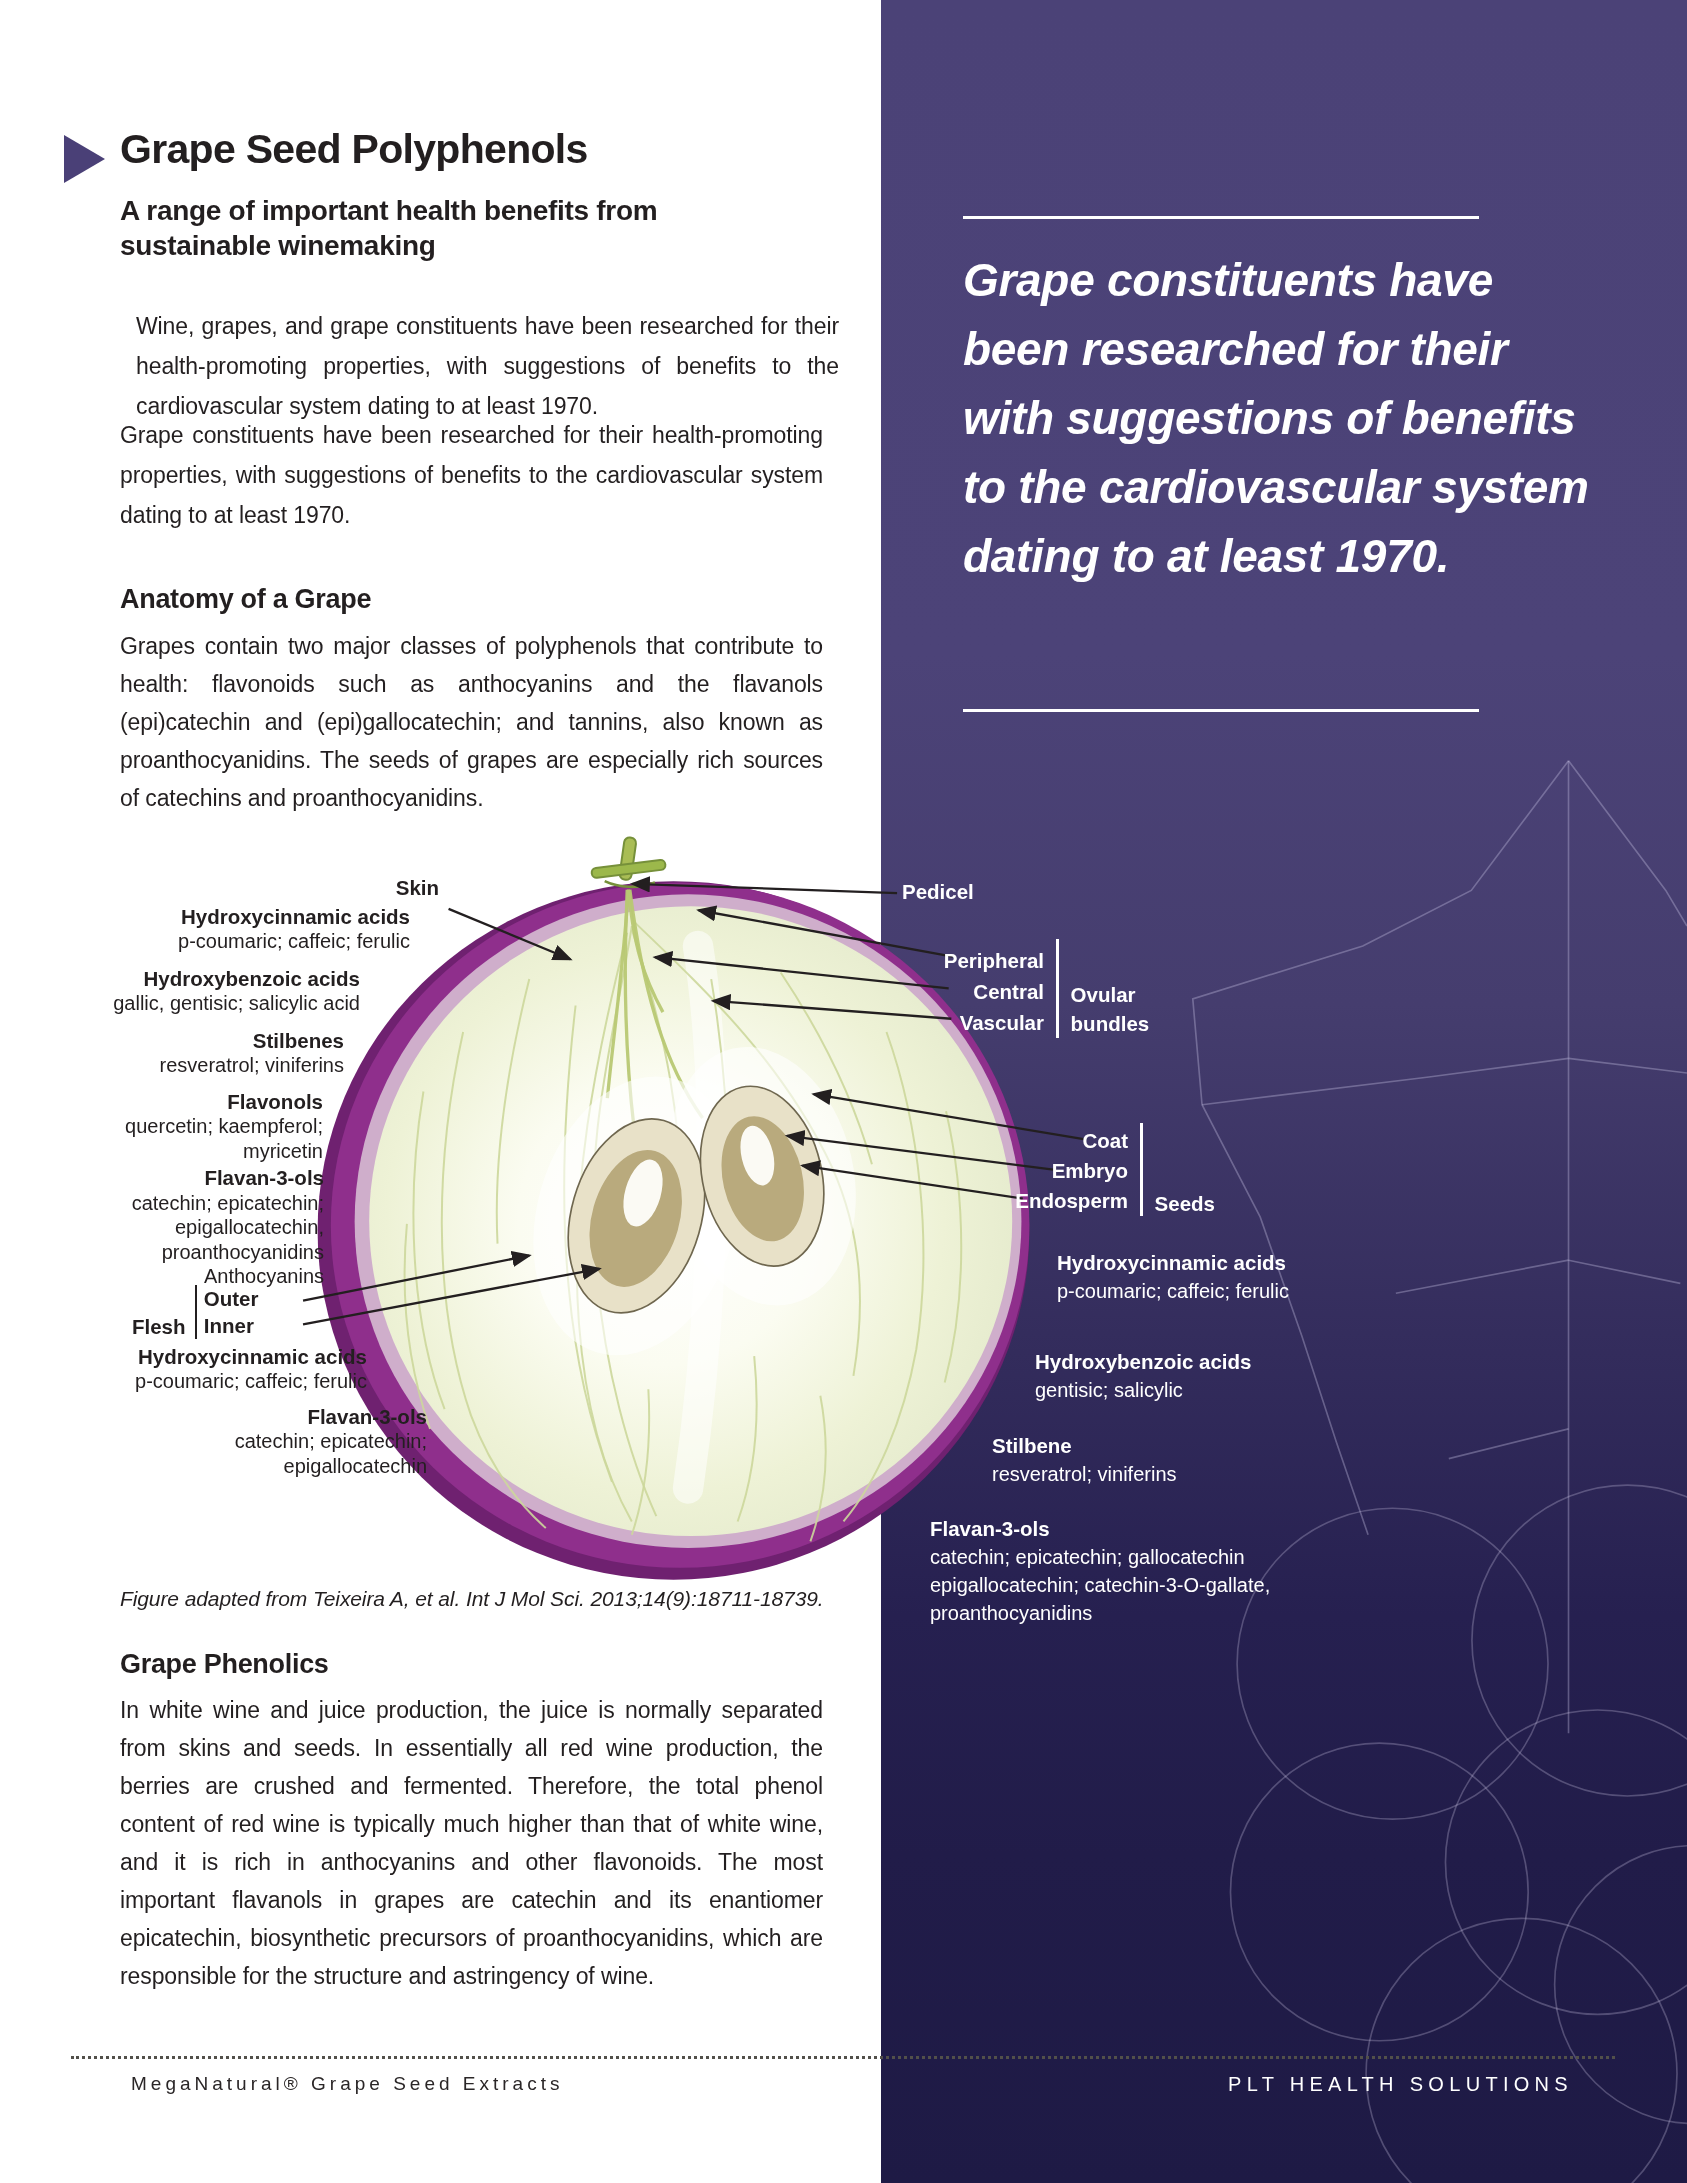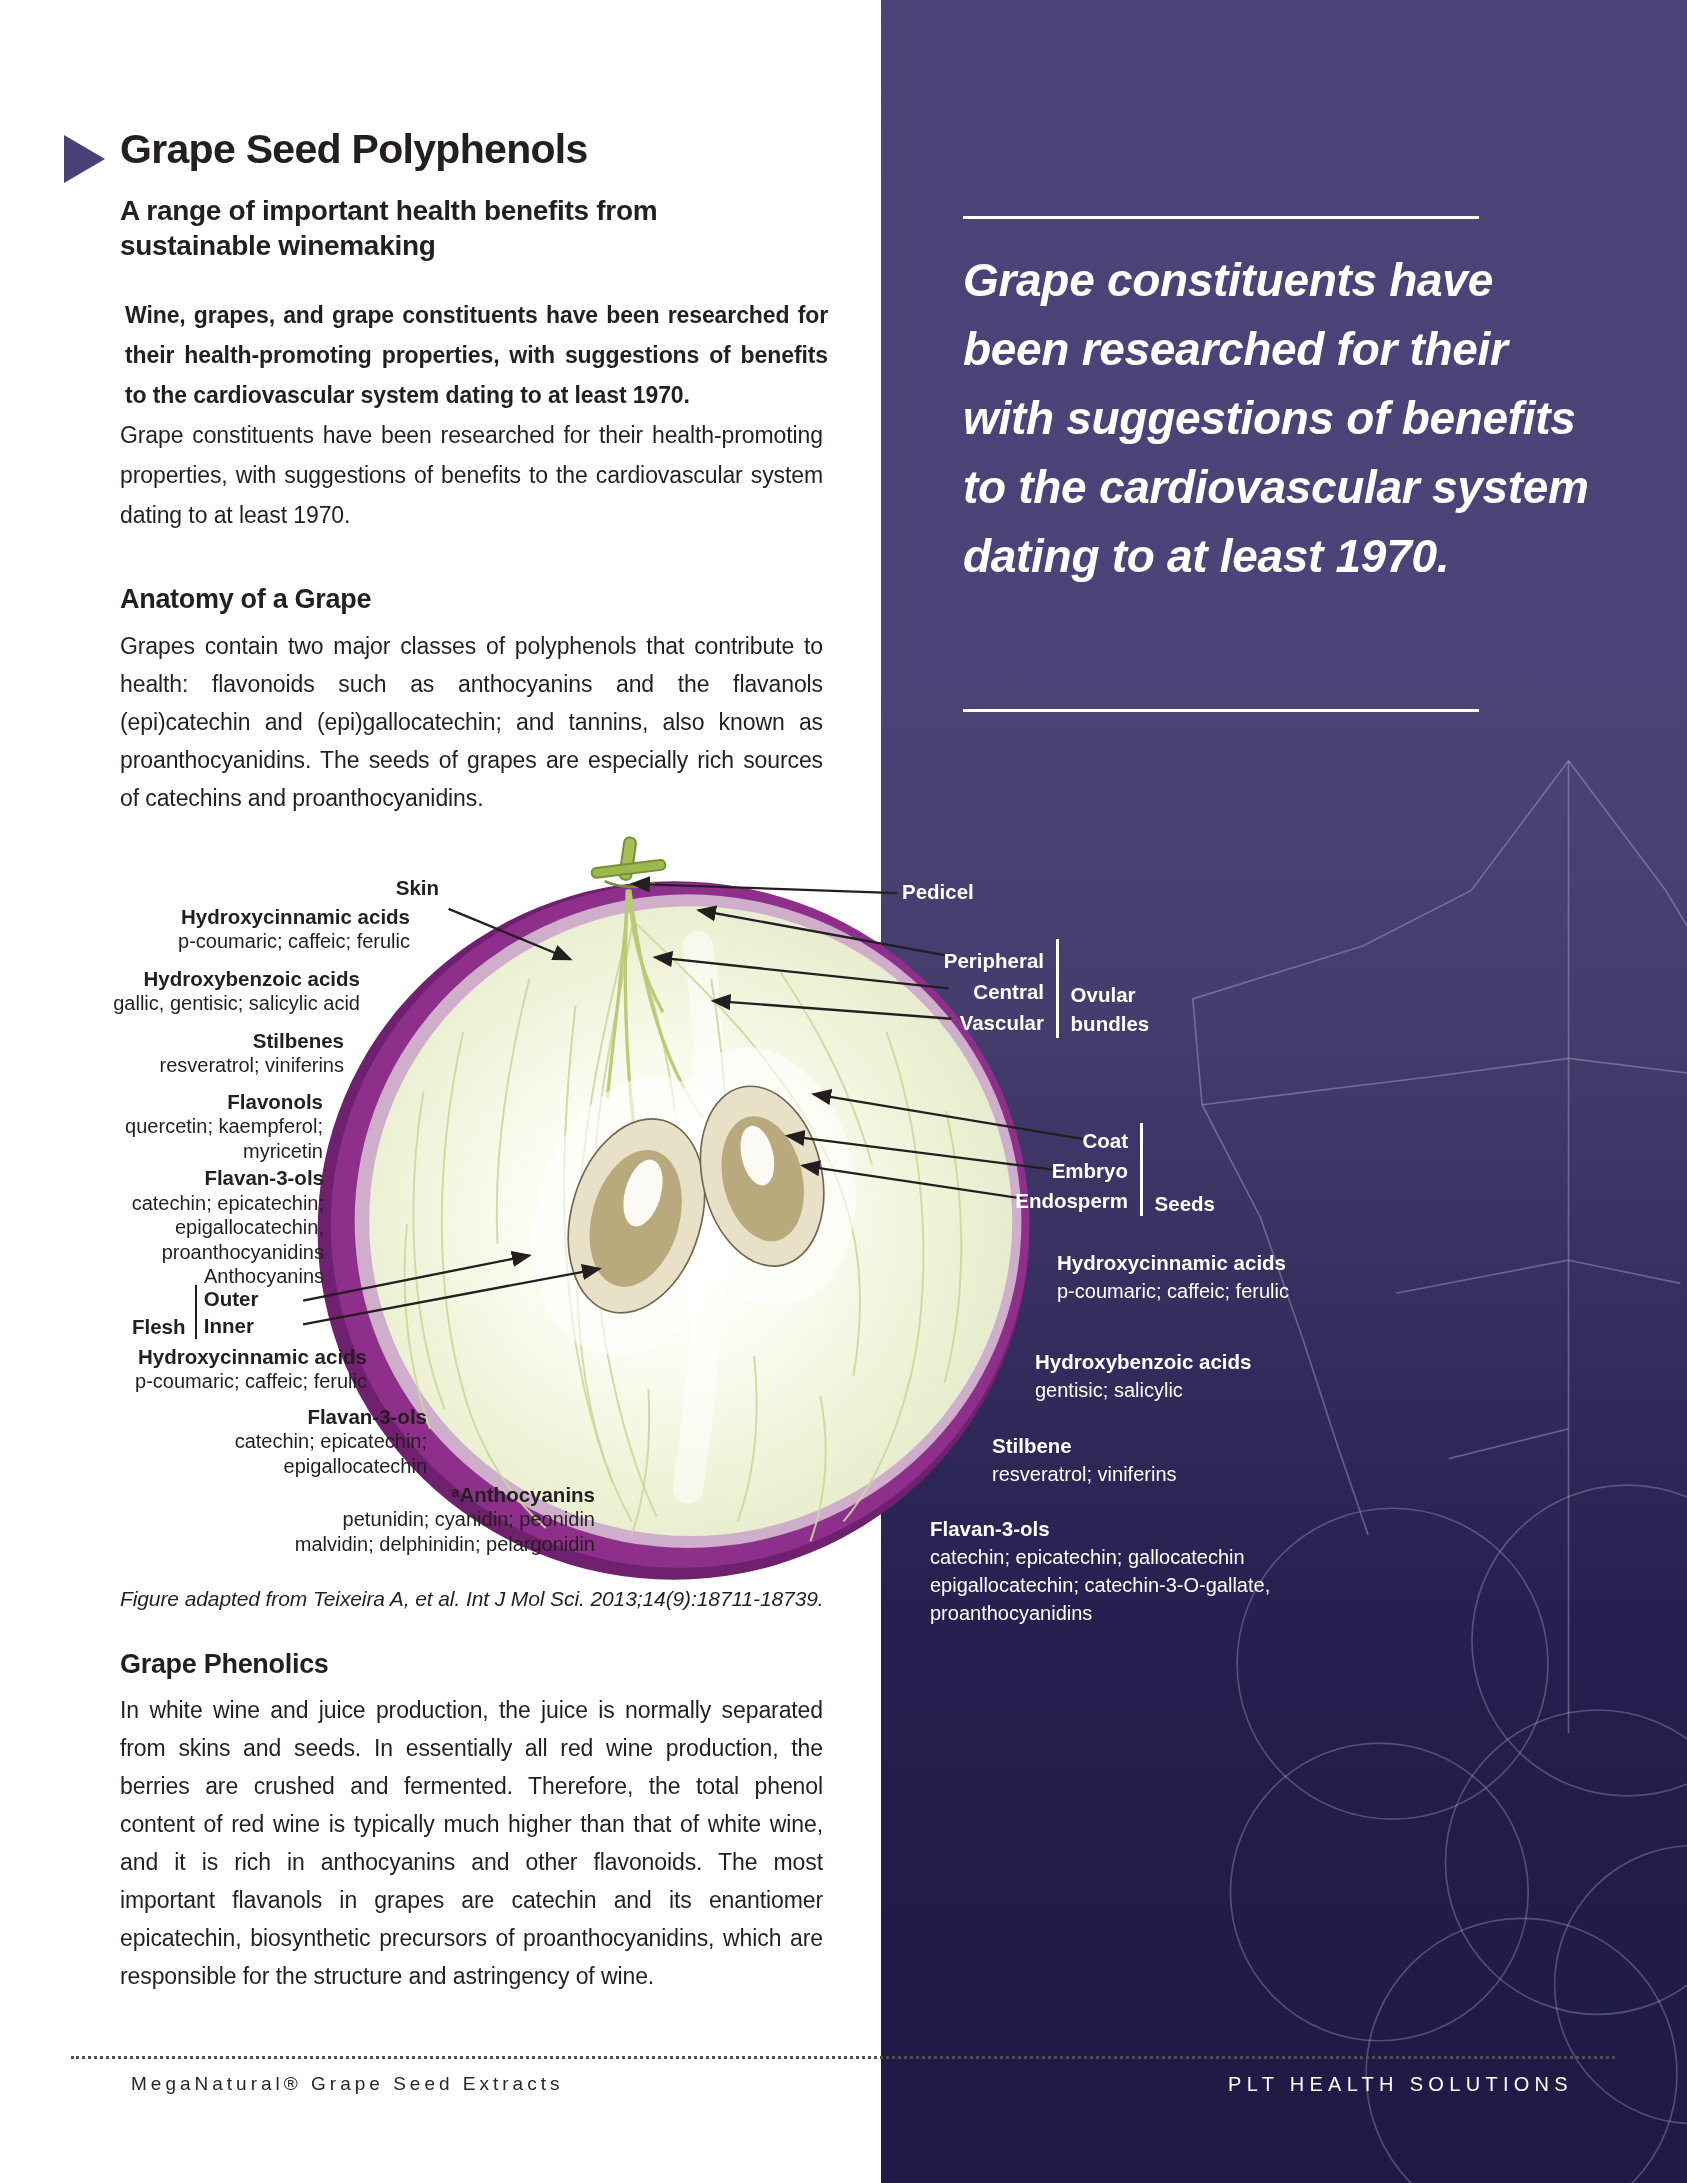--- a/index.html
+++ b/index.html
@@ -171,21 +171,21 @@
       <line x1="1546" y1="1812" x2="1213" y2="1762" marker-end="url(#ah)"></line>
       <line x1="458" y1="1966" x2="800" y2="1898" marker-end="url(#ah)"></line>
       <line x1="458" y1="2002" x2="906" y2="1918" marker-end="url(#ah)"></line>
     </g>
   </svg>
 
   <div id="title-arrow" class="abs"></div>
   <h1 id="page-title" class="abs" style="margin:0;">Grape Seed Polyphenols</h1>
   <div id="subtitle" class="abs">A range of important health benefits from sustainable winemaking</div>
 
-  <p id="intro1" class="abs body-par" style="margin:5px;font-weight:bold;">Wine, grapes, and grape constituents have been researched for their health-promoting properties, with suggestions of benefits to the cardiovascular system dating to at least 1970.</p>
+  <p id="intro1" class="abs body-par" style="margin:16px;">Wine, grapes, and grape constituents have been researched for their health-promoting properties, with suggestions of benefits to the cardiovascular system dating to at least 1970.</p>
   <p id="intro2" class="abs body-par" style="margin:0;">Grape constituents have been researched for their health-promoting properties, with suggestions of benefits to the cardiovascular system dating to at least 1970.</p>
 
   <h2 id="anatomy-head" class="abs sec-head" style="margin:0;">Anatomy of a Grape</h2>
   <p id="anatomy-par" class="abs body-par" style="margin:0;">Grapes contain two major classes of polyphenols that contribute to health: flavonoids such as anthocyanins and the flavanols (epi)catechin and (epi)gallocatechin; and tannins, also known as proanthocyanidins. The seeds of grapes are especially rich sources of catechins and proanthocyanidins.</p>
 
   <div id="fig-caption" class="abs">Figure adapted from Teixeira A, et al. Int J Mol Sci. 2013;14(9):18711-18739.</div>
 
   <h2 id="phenolics-head" class="abs sec-head" style="margin:0;top:1649px;">Grape Phenolics</h2>
   <p id="phenolics-par" class="abs body-par" style="margin:0;">In white wine and juice production, the juice is normally separated from skins and seeds. In essentially all red wine production, the berries are crushed and fermented. Therefore, the total phenol content of red wine is typically much higher than that of white wine, and it is rich in anthocyanins and other flavonoids. The most important flavanols in grapes are catechin and its enantiomer epicatechin, biosynthetic precursors of proanthocyanidins, which are responsible for the structure and astringency of wine.</p>
 
@@ -235,25 +235,20 @@
     <div class="b">Hydroxycinnamic acids</div>
     <div class="s">p-coumaric; caffeic; ferulic</div>
   </div>
 
   <div class="abs lab dlab lleft" style="right:1260px;top:1404px;">
     <div class="b">Flavan-3-ols</div>
     <div class="s">catechin; epicatechin;</div>
     <div class="s">epigallocatechin</div>
   </div>
 
-  <div class="abs lab dlab lleft" style="right:1092px;top:1482px;">
-    <div class="b">ᵃAnthocyanins</div>
-    <div class="s">petunidin; cyanidin; peonidin</div>
-    <div class="s">malvidin; delphinidin; pelargonidin</div>
-  </div>
 
   <div class="abs lab rlab" style="left:902px;top:880px;">
     <div class="b">Pedicel</div>
   </div>
 
   <div class="abs lab rowflex" style="left:902px;top:939px;">
     <div class="rlab" style="text-align:right;width:142px;line-height:31px;font-weight:bold;font-size:20.5px;">
       <div>Peripheral</div>
       <div>Central</div>
       <div>Vascular</div>

